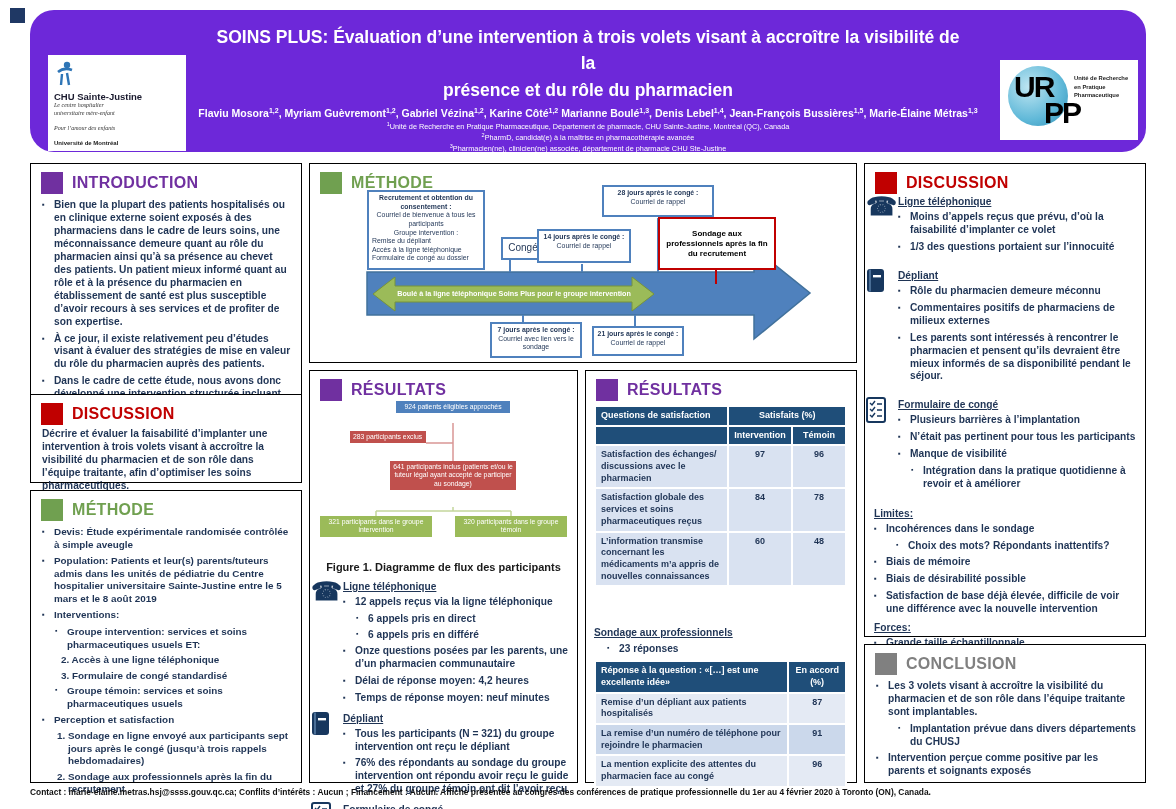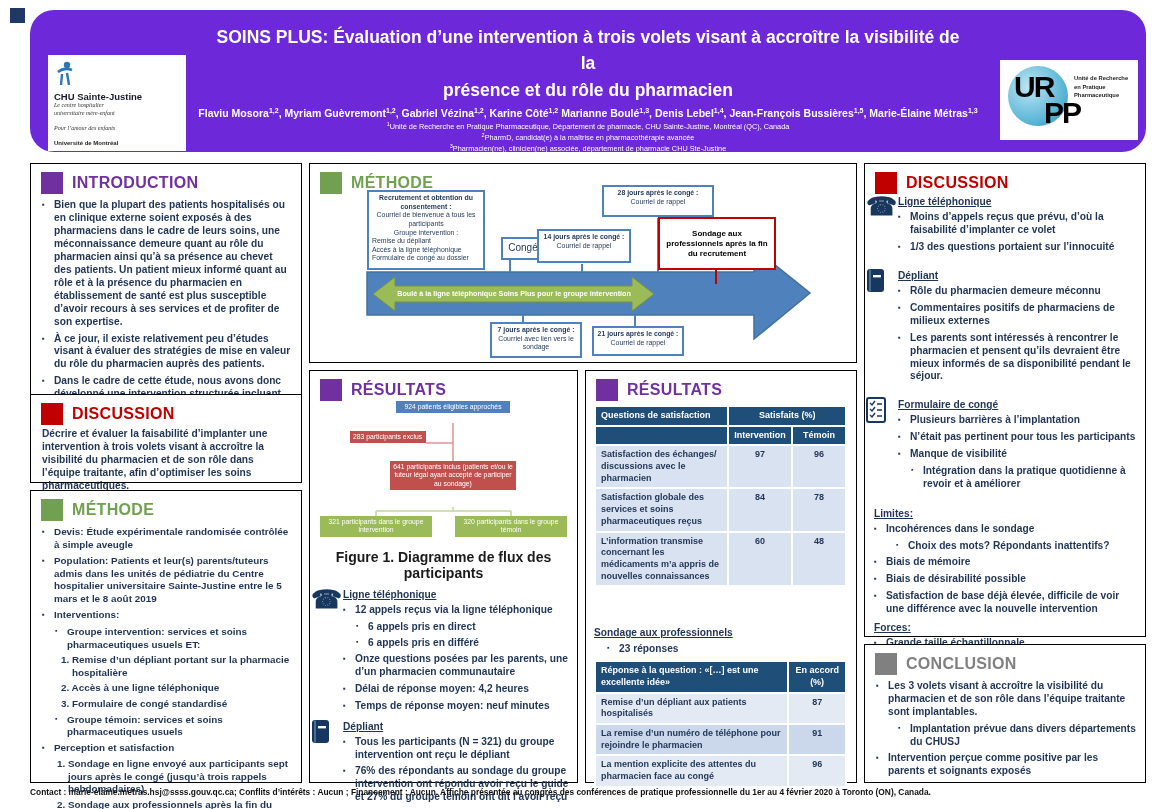--- a/index.html
+++ b/index.html
@@ -64,21 +64,21 @@
               display:flex; align-items:center; justify-content:center; }
   .recruit { text-align:center; }
   .recruit .l { text-align:left; }
   .conge { font-weight:normal; font-size:10px; display:flex; align-items:center; justify-content:center;margin-left:12px; }
   .garrow-label { position:absolute; color:#fff; font-weight:bold; font-size:7.2px;
                   text-align:center; }
 
   
   .fx { position:absolute; color:#fff; font-size:6.8px; line-height:1.25; text-align:center; padding:2px 3px; }
   .fx-blue { background:#4F81BD; } .fx-red { background:#C0504D; } .fx-green { background:#9BBB59; color:#fff; }
-  .fig-cap { text-align:center; font-weight:bold; font-size:14px; color:#1a1a1a; margin-top:4px; }
+  .fig-cap { text-align:center; font-weight:bold; font-size:11px; color:#1a1a1a; margin-top:16px; }
 
   
   table { border-collapse:collapse; width:253px; margin:4px 0 6px 8px; color:#1F3455; }
   th, td { font-size:9px; line-height:1.3; padding:3px 5px; border:2px solid #fff; vertical-align:top; }
   th { background:#1F4E79; color:#fff; font-weight:bold; text-align:left; }
   th.c, td.c { text-align:center; }
   td { font-weight:bold; }
   .t1 tr.r1 td { background:#D9E2F1; }
   .t2 tr.ra td { background:#E4EAF4; }
   .t2 tr.rb td { background:#CBD8EB; }
@@ -161,21 +161,20 @@
 <div class="abs box" style="left:30px; top:490px; width:272px; height:293px;">
   <div class="sec-head">
       <span class="sq bg-green"></span>
     <span class="sec-title green">MÉTHODE</span>
     </div>
   <ul class="b body-txt" style="font-size:9.9px;">
     <li class="b1">Devis: Étude expérimentale randomisée contrôlée à simple aveugle</li>
     <li class="b1">Population: Patients et leur(s) parents/tuteurs admis dans les unités de pédiatrie du Centre hospitalier universitaire Sainte-Justine entre le 5 mars et le 8 août 2019</li>
     <li class="b1">Interventions:</li>
     <li class="b2">Groupe intervention: services et soins pharmaceutiques usuels ET:</li>
-    <li class="num">1. Remise d’un dépliant portant sur la pharmacie hospitalière</li>
     <li class="num">2. Accès à une ligne téléphonique</li>
     <li class="num">3. Formulaire de congé standardisé</li>
     <li class="b2">Groupe témoin: services et soins pharmaceutiques usuels</li>
     <li class="b1">Perception et satisfaction</li>
     <li class="num2">1. Sondage en ligne envoyé aux participants sept jours après le congé (jusqu’à trois rappels hebdomadaires)</li>
     <li class="num2">2. Sondage aux professionnels après la fin du recrutement</li>
   </ul>
 </div>
 
 <div class="abs box diag" style="left:309px; top:163px; width:548px; height:200px;">

